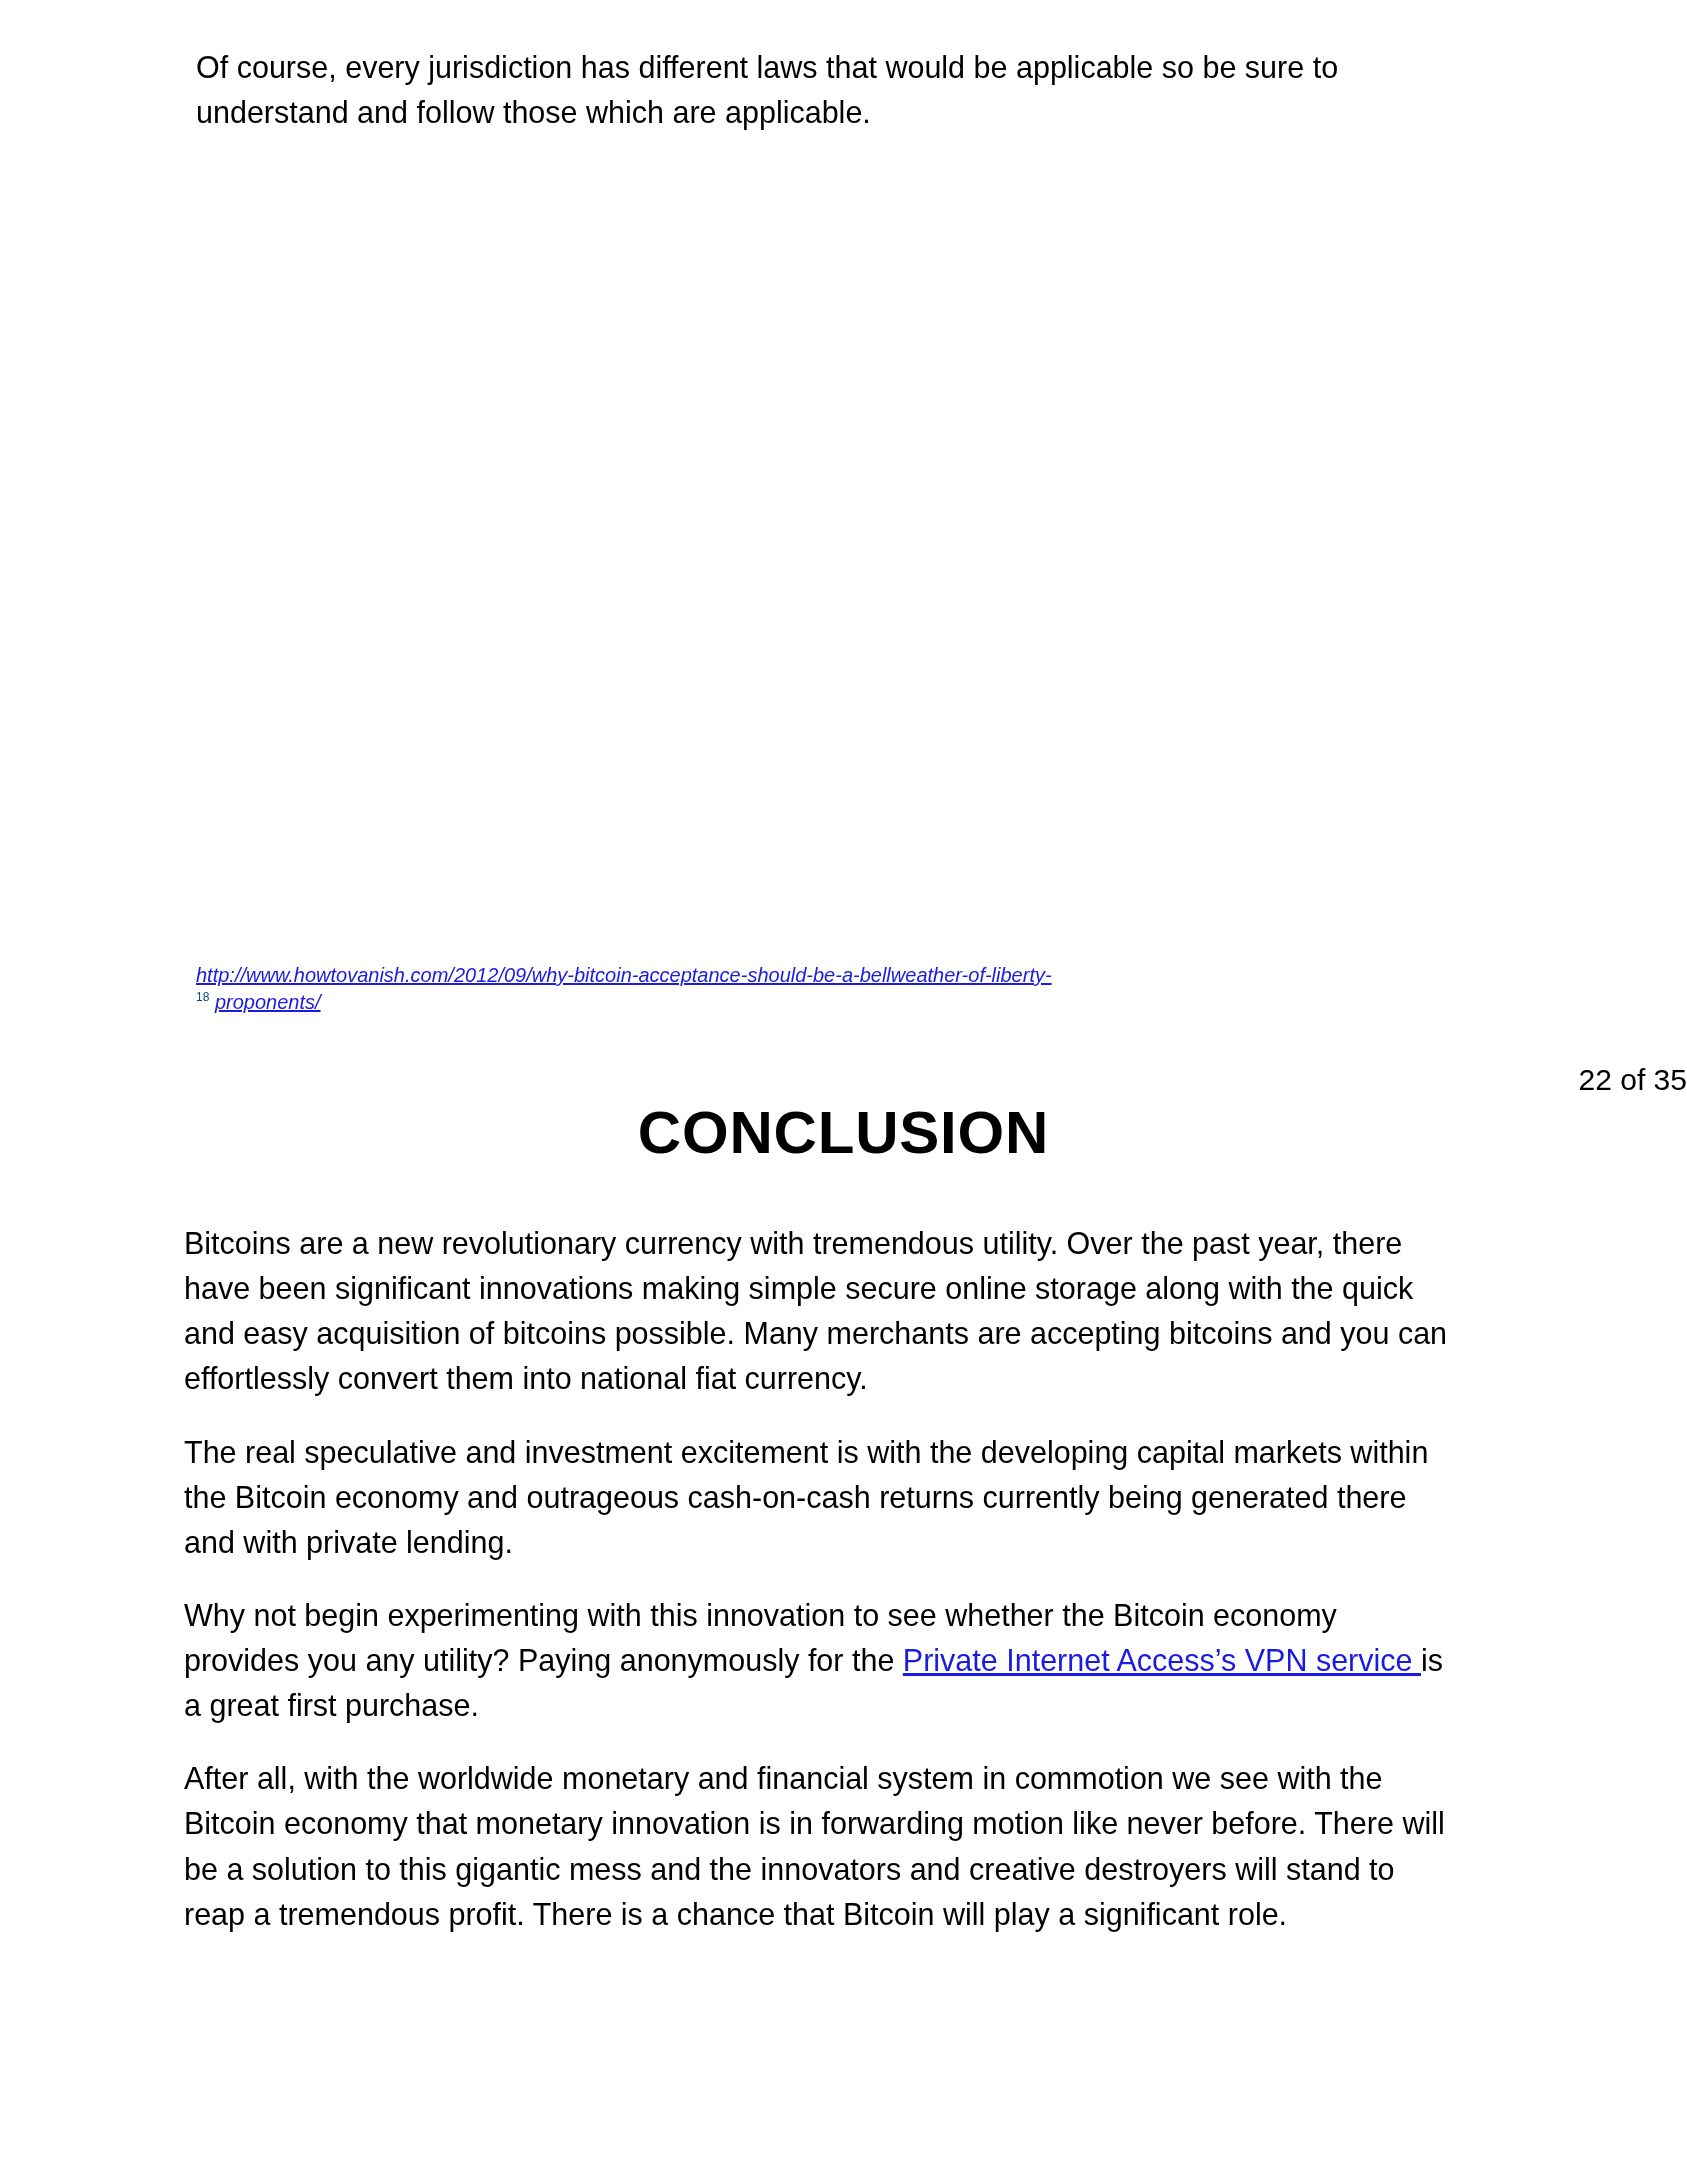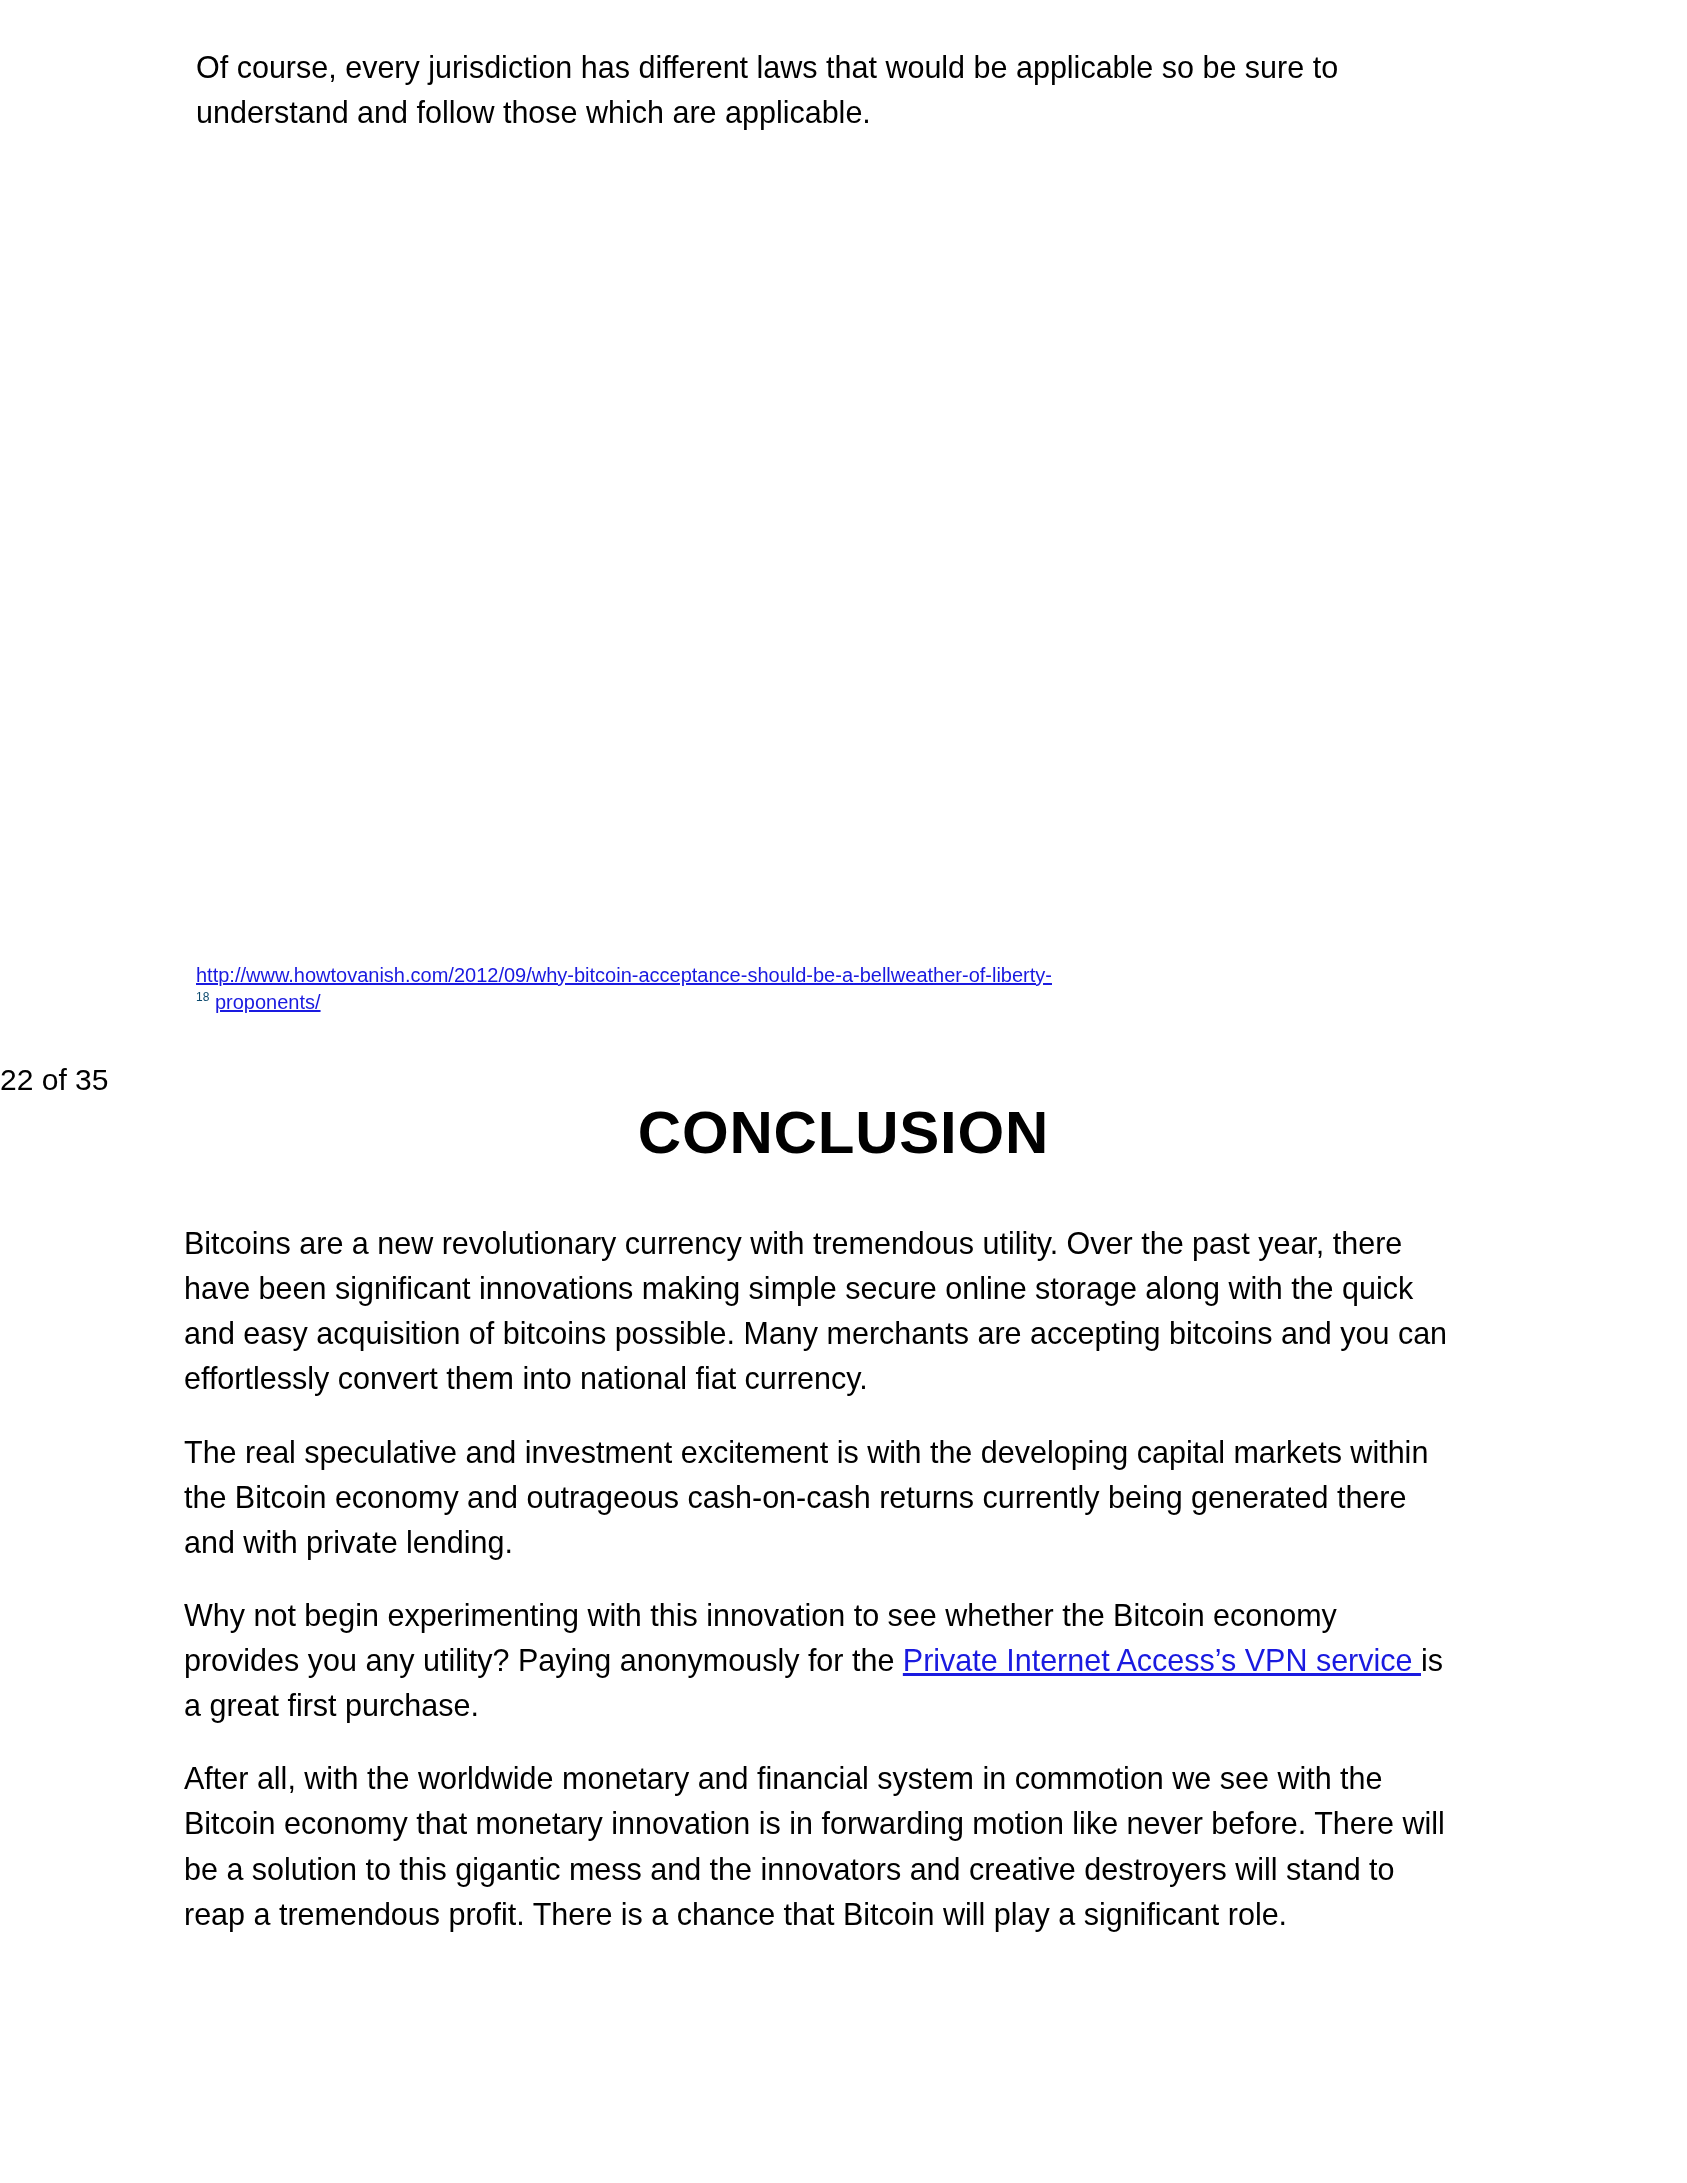--- a/index.html
+++ b/index.html
@@ -43,33 +43,34 @@
     top: 960px;
     width: 1170px;
     font-size: 20px;
     line-height: 1.35;
     color: #1a0dab;
   }
   .footnote a {
     color: #1a1ae0;
     text-decoration: underline;
     word-break: break-all;
+    font-style: italic;
   }
   .footnote-marker {
     font-size: 12px;
     vertical-align: super;
     color: #0c4a6e;
     text-decoration: none;
   }
   .page-number {
     position: absolute;
     top: 1061px;
     left: 0;
     width: 1687px;
-    text-align: left;
+    text-align: right;
     font-size: 30px;
     color: #000000;
   }
   h1.section-title {
     position: absolute;
     top: 1096px;
     left: 0;
     width: 1687px;
     text-align: center;
     font-size: 60px;

